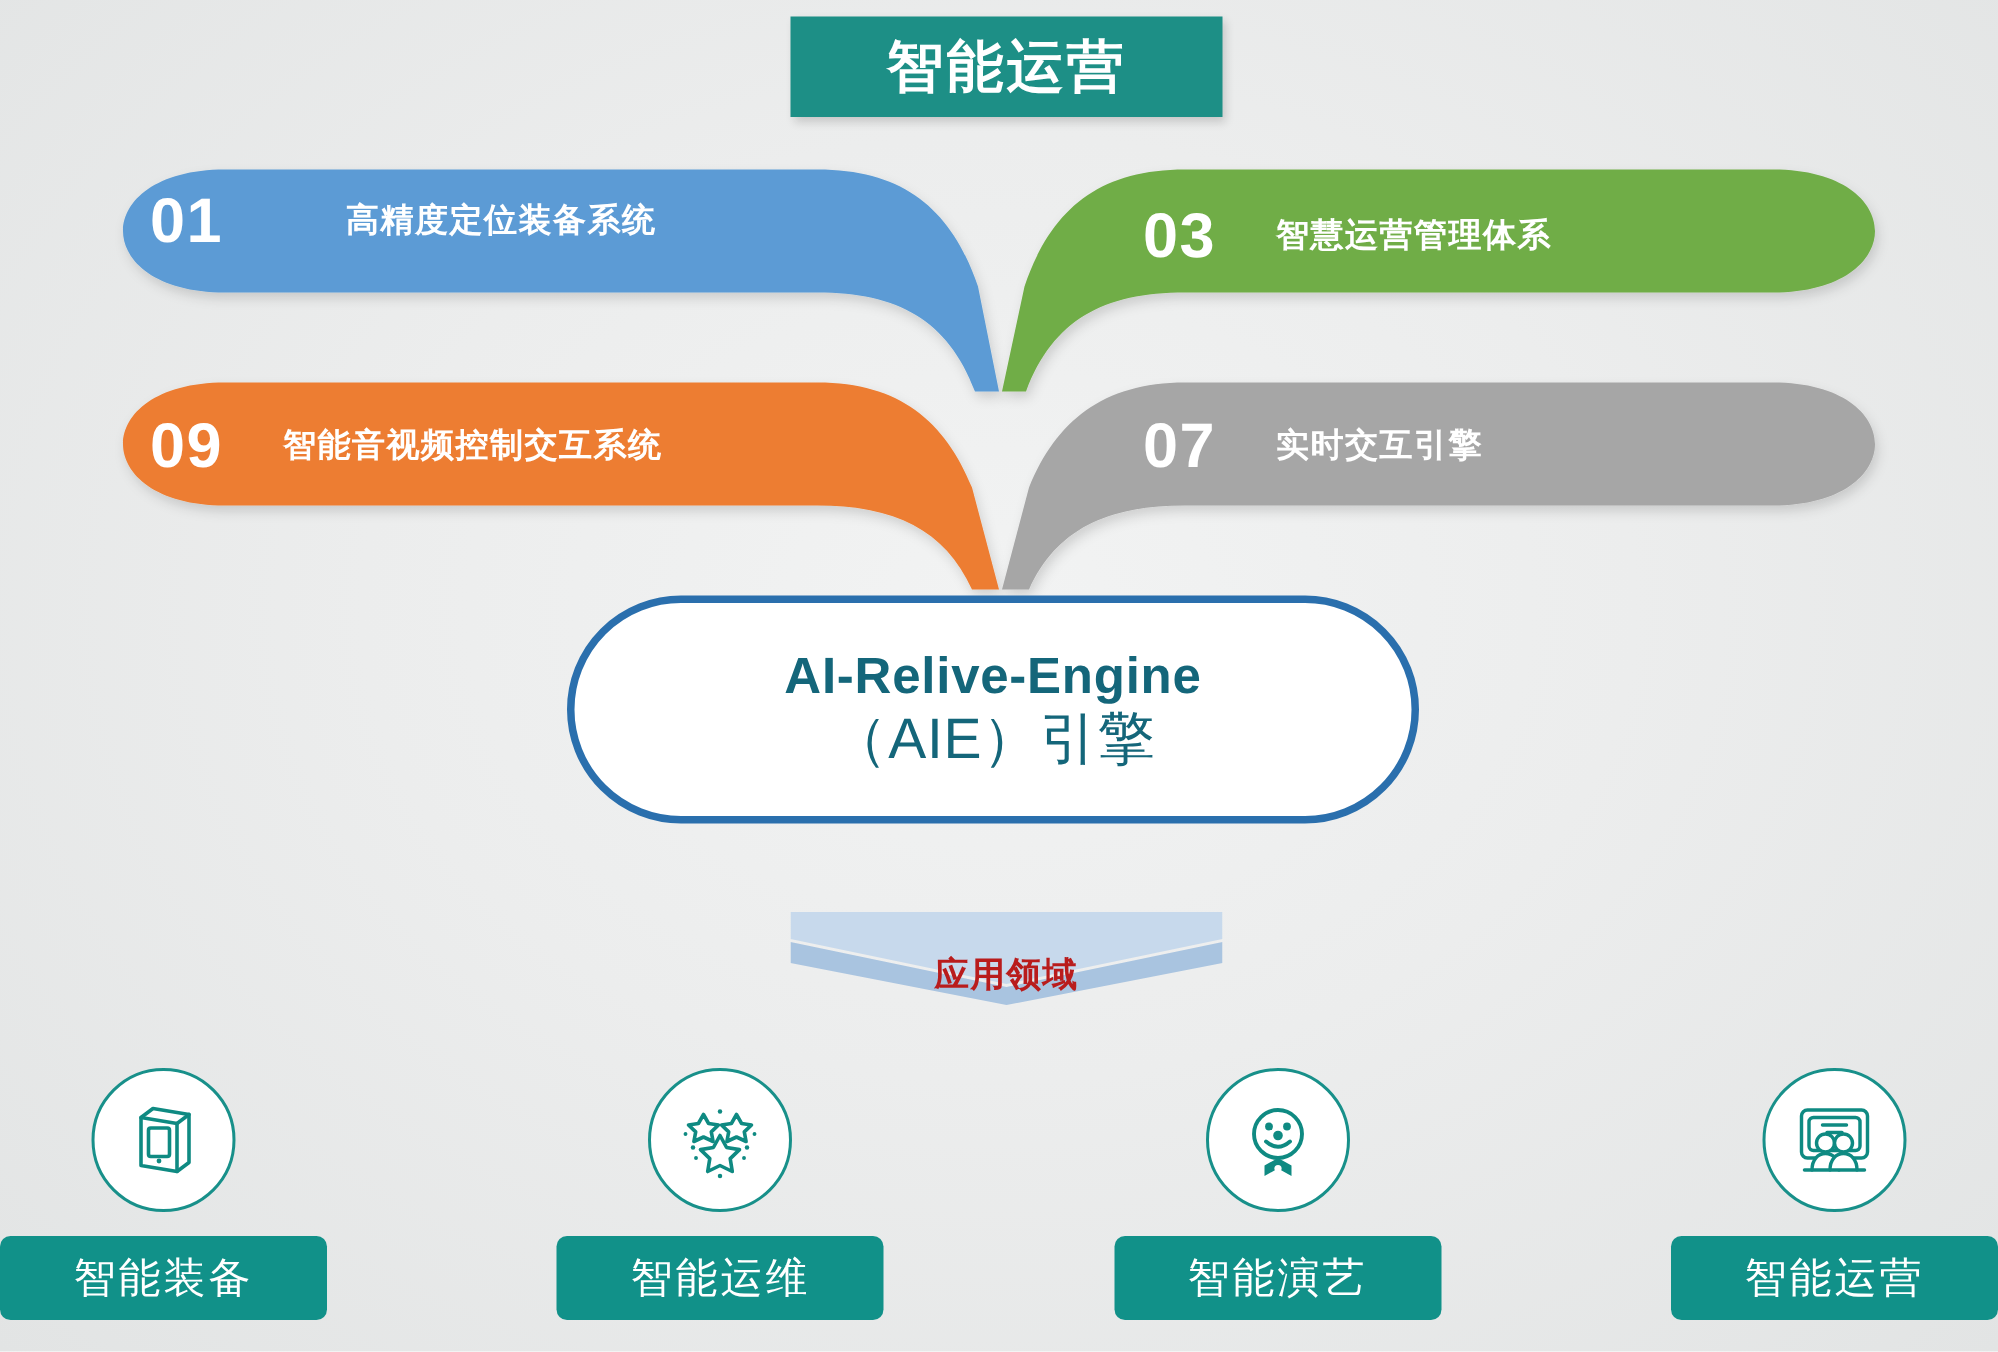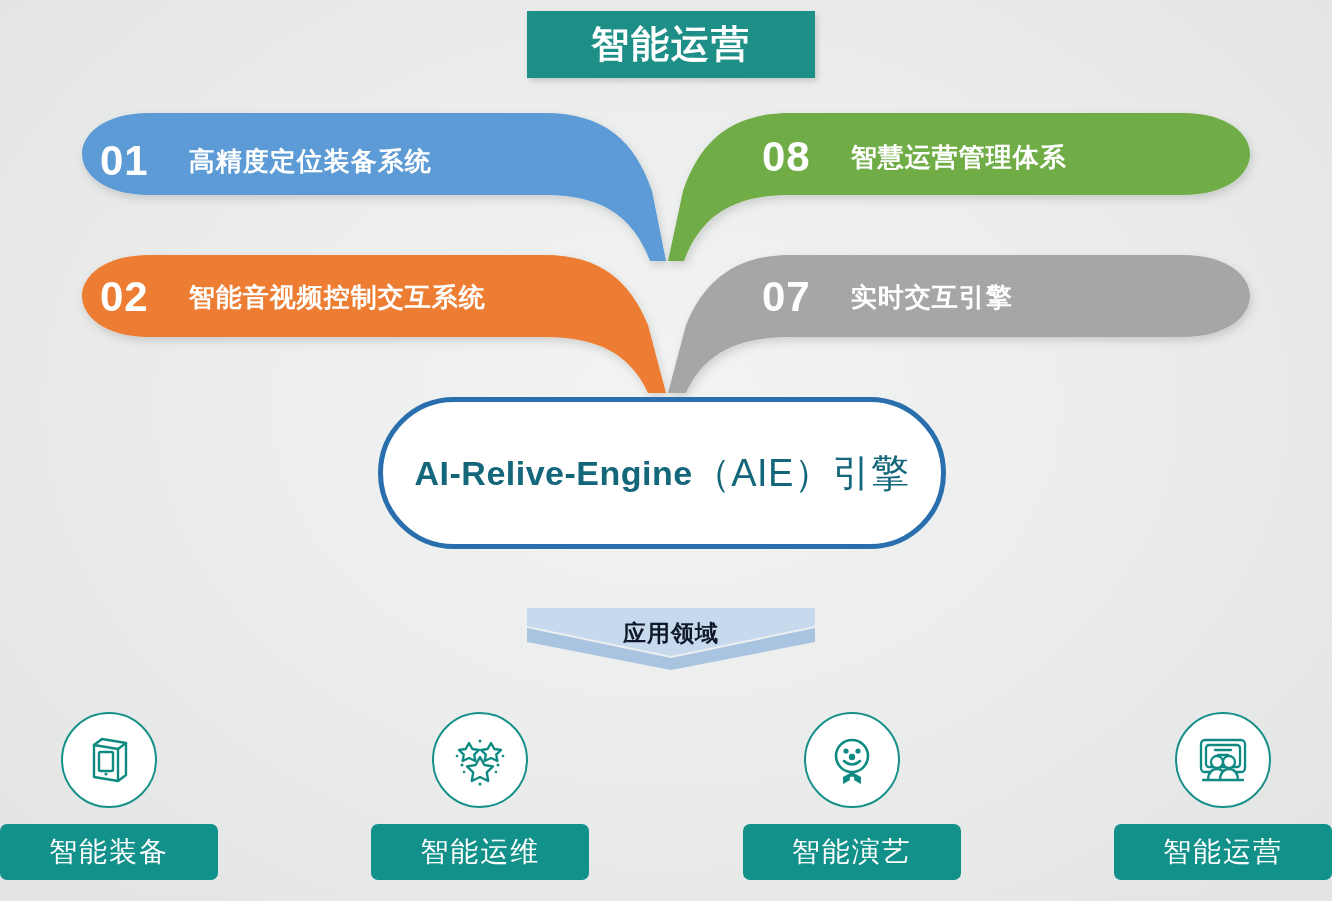--- a/index.html
+++ b/index.html
@@ -44,39 +44,39 @@
     white-space: nowrap;
   }
   .ribbon-num {
     color: #ffffff;
     font-size: 42px;
     font-weight: bold;
     letter-spacing: 1px;
   }
   .ribbon-text {
     color: #ffffff;
-    font-size: 26px;
+    font-size: 22px;
     font-weight: bold;
     margin-left: 40px;
     letter-spacing: 1px;
   }
-  #lbl-01 { left: 100px; top: 42px; }
+  #lbl-01 { left: 100px; top: 28px; gap: 42px; }
   #lbl-02 { left: 100px; top: 178px; }
   #lbl-03 { left: 762px; top: 38px; }
   #lbl-04 { left: 762px; top: 178px; }
 
   
   #core-bubble {
     position: absolute;
     left: 378px; top: 397px;
     width: 568px; height: 152px;
     background: #ffffff;
     border: 5px solid #2a6fad;
     border-radius: 76px;
-    display: flex; flex-direction: row;
+    display: flex; flex-direction: column;
     align-items: center; justify-content: center;
   }
   #core-bubble .l1 {
     color: #14667a;
     font-size: 34px; font-weight: bold;
     letter-spacing: .5px;
     line-height: 1.18;
   }
   #core-bubble .l2 {
     color: #14667a;
@@ -86,24 +86,24 @@
   }
 
   
   #app-chevron {
     position: absolute;
     left: 527px; top: 608px;
     width: 288px; height: 62px;
   }
   #app-chevron .chev-label {
     position: absolute;
-    left: 0; top: 10px;
+    left: 0; top: 26px;
     width: 288px;
     text-align: center;
-    color: #0f172a;
+    color: #b91c1c;
     font-size: 23px;
     font-weight: bold;
     letter-spacing: 1px;
   }
 
   
   #app-row {
     position: absolute;
     left: 0; top: 712px;
     width: 1332px; height: 180px;
@@ -202,25 +202,25 @@
            C 1228 100 1250 79 1250 59
            C 1250 39 1228 18 1182 18 Z" fill="#70ad47"></path>
     </g>
   </svg>
 
   <div class="ribbon-label" id="lbl-01">
     <span class="ribbon-num">01</span>
     <span class="ribbon-text">高精度定位装备系统</span>
   </div>
   <div class="ribbon-label" id="lbl-02">
-    <span class="ribbon-num">02</span>
+    <span class="ribbon-num">09</span>
     <span class="ribbon-text">智能音视频控制交互系统</span>
   </div>
   <div class="ribbon-label" id="lbl-03">
-    <span class="ribbon-num">08</span>
+    <span class="ribbon-num">03</span>
     <span class="ribbon-text">智慧运营管理体系</span>
   </div>
   <div class="ribbon-label" id="lbl-04">
     <span class="ribbon-num">07</span>
     <span class="ribbon-text">实时交互引擎</span>
   </div>
 </div>
 
 <div id="core-bubble">
   <div class="l1">AI-Relive-Engine</div>

